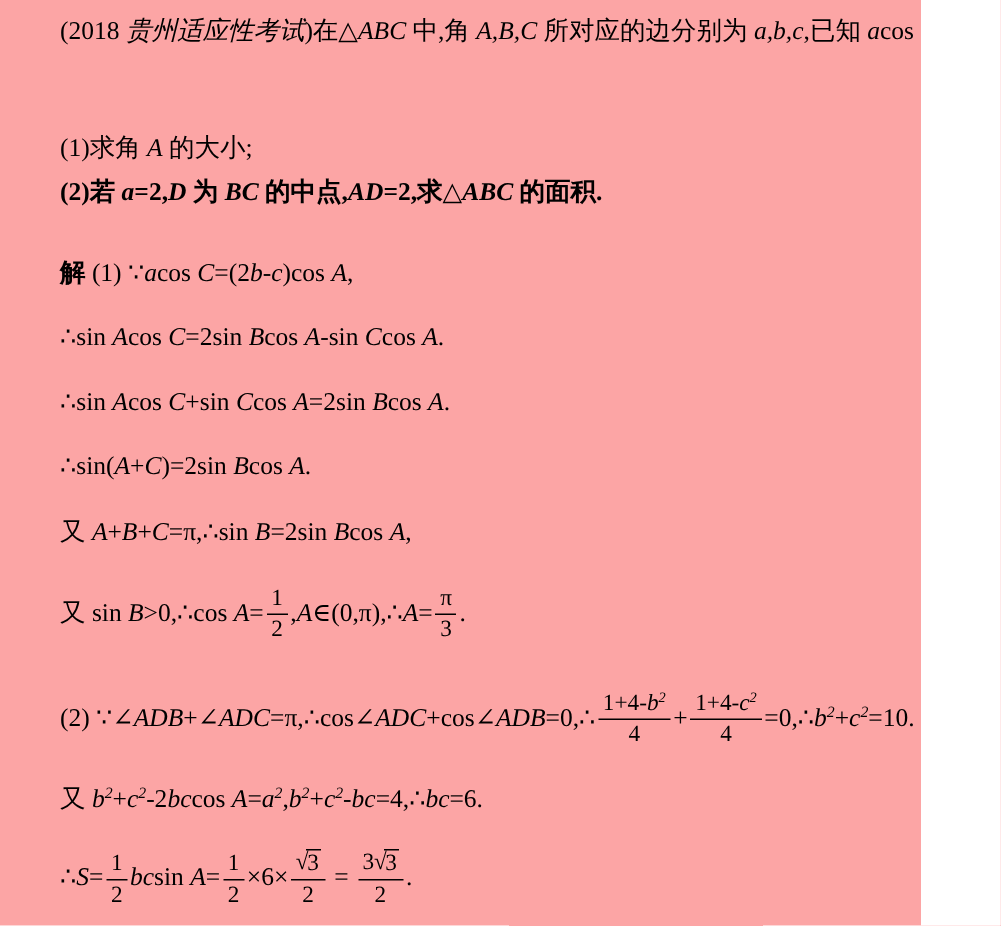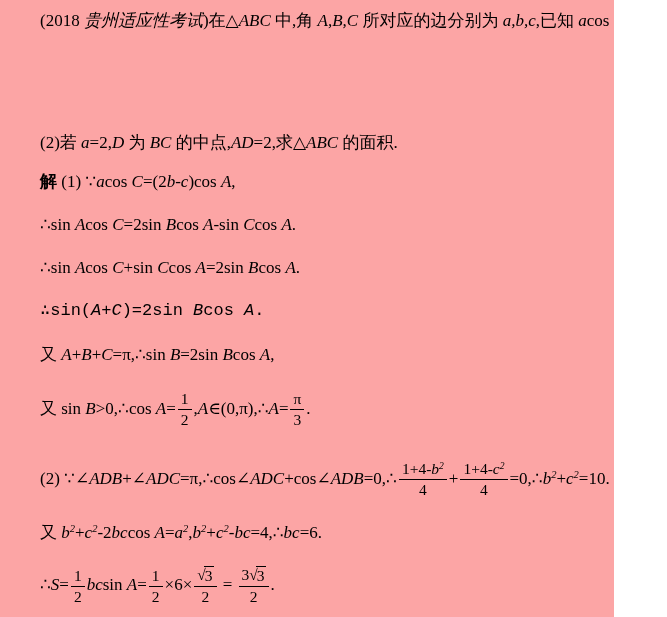--- a/index.html
+++ b/index.html
@@ -55,23 +55,24 @@
     border-top:1.2px solid #000;
     margin-left:-1px;
     padding:0 1px;
   }
 </style>
 </head>
 <body>
 
 <div class="page">
     <div class="line" style="left: 40px; top: 10px;"><span class="run r">(2018 </span><span class="run kai">贵州适应性考试</span><span class="run r">)在△</span><span class="run i">ABC</span><span class="run r"> 中,角 </span><span class="run i">A,B,C</span><span class="run r"> 所对应的边分别为 </span><span class="run i">a,b,c</span><span class="run r">,已知 </span><span class="run i">a</span><span class="run r">cos</span></div>
-    <div class="line" style="left: 40px; top: 132px;"><span class="run r">(2)若 </span><span class="run i">a</span><span class="run r">=2,</span><span class="run i">D</span><span class="run r"> 为 </span><span class="run i">BC</span><span class="run r"> 的中点,</span><span class="run i">AD</span><span class="run r">=2,求△</span><span class="run i">ABC</span><span class="run r"> 的面积.</span></div>
+    <div class="line" style="left: 40px; top: 88px;"><span class="run r">(1)求角 </span><span class="run i">A</span><span class="run r"> 的大小;</span></div>
+    <div class="line" style="left: 40px; top: 117px; font-weight: bold;"><span class="run r">(2)若 </span><span class="run i">a</span><span class="run r">=2,</span><span class="run i">D</span><span class="run r"> 为 </span><span class="run i">BC</span><span class="run r"> 的中点,</span><span class="run i">AD</span><span class="run r">=2,求△</span><span class="run i">ABC</span><span class="run r"> 的面积.</span></div>
     <div class="line" style="left: 40px; top: 171px;"><span class="run bold">解</span><span class="run r"> (1) ∵</span><span class="run i">a</span><span class="run r">cos </span><span class="run i">C</span><span class="run r">=(2</span><span class="run i">b</span><span class="run r">-</span><span class="run i">c</span><span class="run r">)cos </span><span class="run i">A</span><span class="run r">,</span></div>
     <div class="line" style="left: 40px; top: 214px;"><span class="run r">∴sin </span><span class="run i">A</span><span class="run r">cos </span><span class="run i">C</span><span class="run r">=2sin </span><span class="run i">B</span><span class="run r">cos </span><span class="run i">A</span><span class="run r">-sin </span><span class="run i">C</span><span class="run r">cos </span><span class="run i">A</span><span class="run r">.</span></div>
     <div class="line" style="left: 40px; top: 257px;"><span class="run r">∴sin </span><span class="run i">A</span><span class="run r">cos </span><span class="run i">C</span><span class="run r">+sin </span><span class="run i">C</span><span class="run r">cos </span><span class="run i">A</span><span class="run r">=2sin </span><span class="run i">B</span><span class="run r">cos </span><span class="run i">A</span><span class="run r">.</span></div>
-    <div class="line" style="left: 40px; top: 300px; font-family: Liberation Mono, monospace;"><span class="run r">∴sin(</span><span class="run i">A</span><span class="run r">+</span><span class="run i">C</span><span class="run r">)=2sin </span><span class="run i">B</span><span class="run r">cos </span><span class="run i">A</span><span class="run r">.</span></div>
+    <div class="line" style="left: 40px; top: 300px;"><span class="run r">∴sin(</span><span class="run i">A</span><span class="run r">+</span><span class="run i">C</span><span class="run r">)=2sin </span><span class="run i">B</span><span class="run r">cos </span><span class="run i">A</span><span class="run r">.</span></div>
     <div class="line" style="left: 40px; top: 344px;"><span class="run r">又 </span><span class="run i">A</span><span class="run r">+</span><span class="run i">B</span><span class="run r">+</span><span class="run i">C</span><span class="run r">=π,∴sin </span><span class="run i">B</span><span class="run r">=2sin </span><span class="run i">B</span><span class="run r">cos </span><span class="run i">A</span><span class="run r">,</span></div>
     <div class="line" style="left: 40px; top: 390px;"><span class="run r">又 sin </span><span class="run i">B</span><span class="run r">&gt;0,∴cos </span><span class="run i">A</span><span class="run r">=</span><span class="frac"><span class="num"><span class="run r">1</span></span><span class="den"><span class="run r">2</span></span></span><span class="run r">,</span><span class="run i">A</span><span class="run r">∈(0,π),∴</span><span class="run i">A</span><span class="run r">=</span><span class="frac"><span class="num"><span class="run r">π</span></span><span class="den"><span class="run r">3</span></span></span><span class="run r">.</span></div>
     <div class="line" style="left: 40px; top: 460px;"><span class="run r">(2) ∵∠</span><span class="run i">ADB</span><span class="run r">+∠</span><span class="run i">ADC</span><span class="run r">=π,∴cos∠</span><span class="run i">ADC</span><span class="run r">+cos∠</span><span class="run i">ADB</span><span class="run r">=0,∴</span><span class="frac"><span class="num"><span class="run r">1+4-</span><span class="run i">b<sup>2</sup></span></span><span class="den"><span class="run r">4</span></span></span><span class="run r">+</span><span class="frac"><span class="num"><span class="run r">1+4-</span><span class="run i">c<sup>2</sup></span></span><span class="den"><span class="run r">4</span></span></span><span class="run r">=0,∴</span><span class="run i">b<sup>2</sup></span><span class="run r">+</span><span class="run i">c<sup>2</sup></span><span class="run r">=10.</span></div>
     <div class="line" style="left: 40px; top: 522px;"><span class="run r">又 </span><span class="run i">b<sup>2</sup></span><span class="run r">+</span><span class="run i">c<sup>2</sup></span><span class="run r">-2</span><span class="run i">bc</span><span class="run r">cos </span><span class="run i">A</span><span class="run r">=</span><span class="run i">a<sup>2</sup></span><span class="run r">,</span><span class="run i">b<sup>2</sup></span><span class="run r">+</span><span class="run i">c<sup>2</sup></span><span class="run r">-</span><span class="run i">bc</span><span class="run r">=4,∴</span><span class="run i">bc</span><span class="run r">=6.</span></div>
     <div class="line" style="left: 40px; top: 566px;"><span class="run r">∴</span><span class="run i">S</span><span class="run r">=</span><span class="frac"><span class="num"><span class="run r">1</span></span><span class="den"><span class="run r">2</span></span></span><span class="run i">bc</span><span class="run r">sin </span><span class="run i">A</span><span class="run r">=</span><span class="frac"><span class="num"><span class="run r">1</span></span><span class="den"><span class="run r">2</span></span></span><span class="run r">×6×</span><span class="frac"><span class="num"><span class="sqrt"><span class="radsign">√</span><span class="radcnt"><span class="run r">3</span></span></span></span><span class="den"><span class="run r">2</span></span></span><span class="run r"> = </span><span class="frac"><span class="num"><span class="run r">3</span><span class="sqrt"><span class="radsign">√</span><span class="radcnt"><span class="run r">3</span></span></span></span><span class="den"><span class="run r">2</span></span></span><span class="run r">.</span></div>
   </div>
 
 </body></html>

